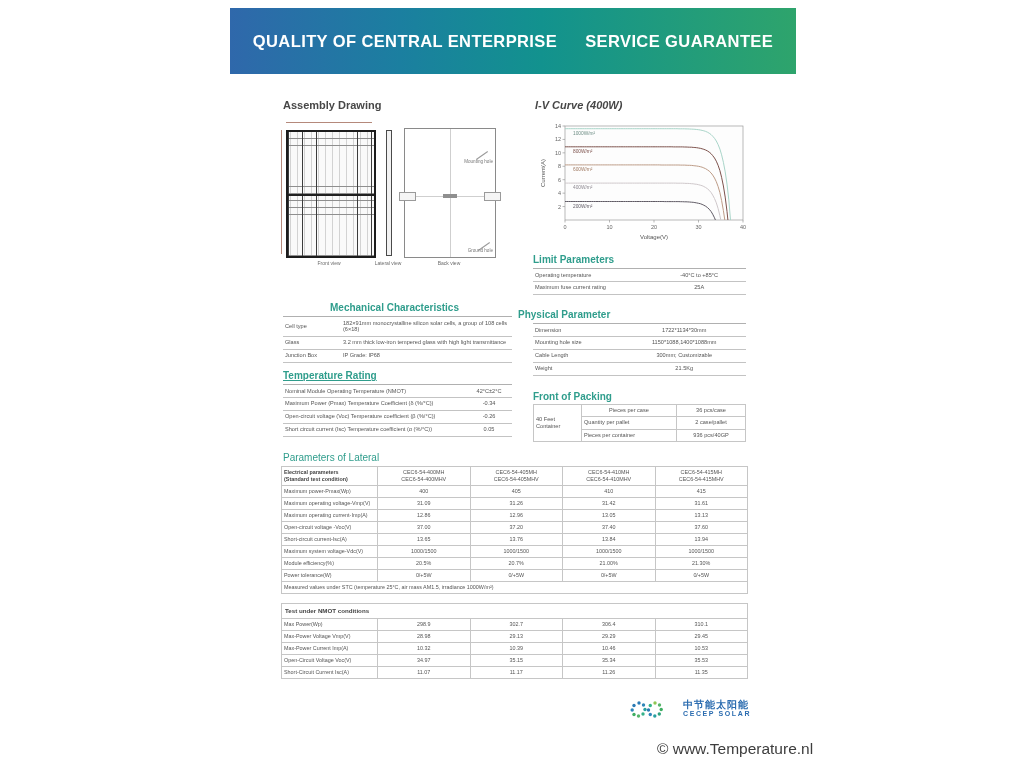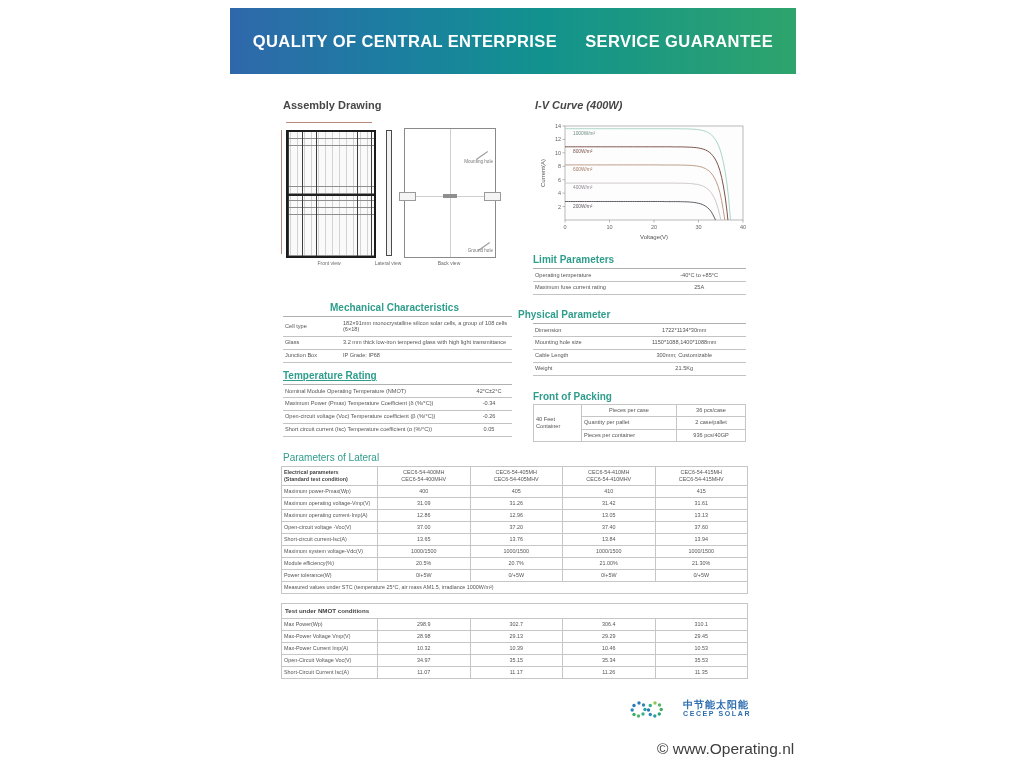--- a/index.html
+++ b/index.html
@@ -416,15 +416,15 @@
         <circle cx="20.5" cy="11" r="1.7" fill="#2a7ab5"></circle>
           <circle cx="22.3" cy="6.5" r="1.7" fill="#35b28a"></circle>
       </g>
     </svg>
     <div id="logo-text">
       <div class="cn">中节能太阳能</div>
       <div class="en">CECEP SOLAR</div>
     </div>
   </div>
 
-  <div id="watermark" class="abs">© www.Operating.nl</div>
+  <div id="watermark" class="abs">© www.Temperature.nl</div>
 
 </div>
 
 </body></html>

